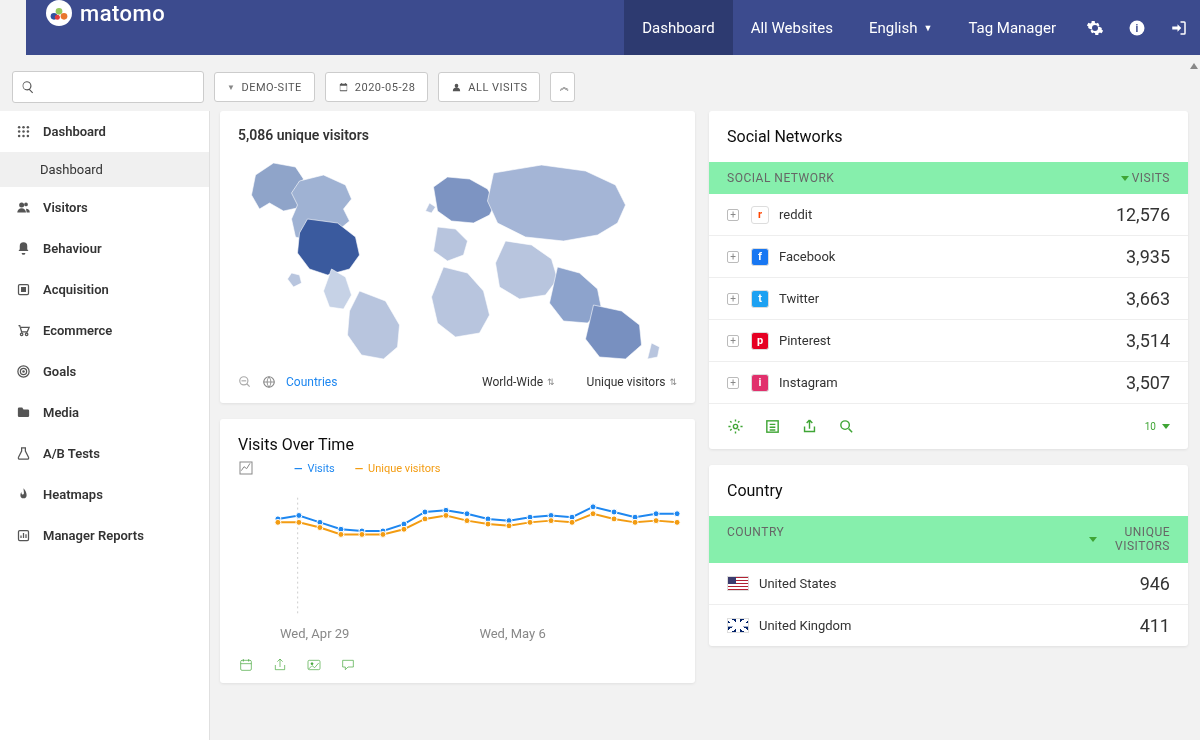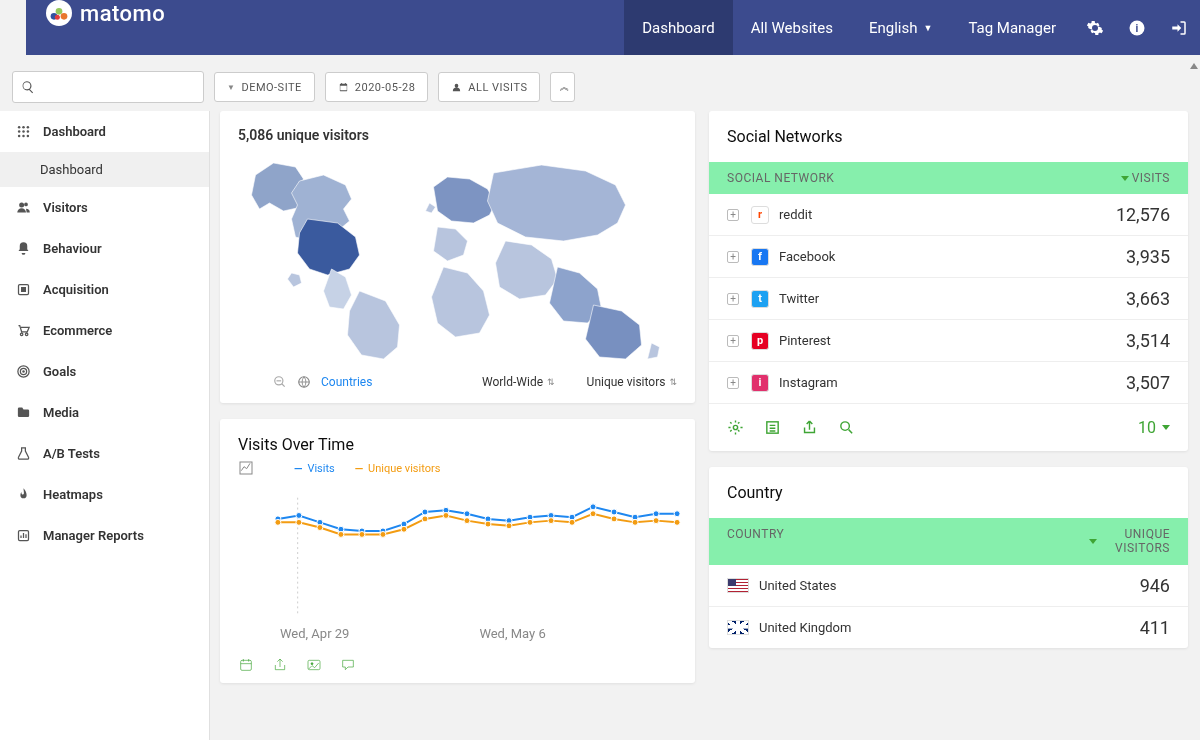--- a/index.html
+++ b/index.html
@@ -38,21 +38,21 @@
 .col-right { flex: 1; }
 
 .card { background: #fff; border-radius: 3px; box-shadow: 0 1px 3px rgba(0,0,0,0.08); }
 .card-pad { padding: 16px 18px; }
 .card-title { font-size: 16px; font-weight: 400; color: #0d0d0d; }
 .card-title-sm { font-size: 14px; font-weight: 600; color: #333; }
 
 
 .map-box { height: 220px; display: flex; align-items: center; justify-content: center; position: relative; }
 .map-box svg { width: 100%; height: 100%; }
-.map-footer { display: flex; align-items: center; padding: 8px 18px 14px; gap: 10px; font-size: 12px; margin-left: 35px; }
+.map-footer { display: flex; align-items: center; padding: 8px 18px 14px; gap: 10px; font-size: 12px; }
 .map-footer .countries-link { color: #1e87f0; cursor: pointer; }
 .map-footer .spacer { flex: 1; }
 .map-sel { color: #333; display: flex; align-items: center; gap: 4px; }
 
 
 .chart-legend { display: flex; gap: 20px; padding: 6px 20px 0 54px; font-size: 11px; }
 .leg-item { display: flex; align-items: center; gap: 5px; }
 .chart-area { height: 150px; position: relative; padding: 8px 10px 0 50px; }
 .chart-footer { padding: 10px 18px; display: flex; gap: 18px; }
 .chart-footer svg { width: 16px; height: 16px; fill: #3fa535; stroke: #3fa535; cursor: pointer; }
@@ -63,21 +63,21 @@
 .tri-down { width: 0; height: 0; border-left: 4px solid transparent; border-right: 4px solid transparent; border-top: 5px solid #3fa535; }
 .trow { display: flex; align-items: center; padding: 10px 18px; border-bottom: 1px solid #eee; font-size: 13px; }
 .trow:last-child { border-bottom: none; }
 .trow .plus { width: 12px; height: 12px; border: 1px solid #bbb; border-radius: 2px; display: flex; align-items: center; justify-content: center; font-size: 10px; color: #888; margin-right: 12px; }
 .trow .icon-sq { width: 18px; height: 18px; border-radius: 3px; margin-right: 10px; display: flex; align-items: center; justify-content: center; font-size: 11px; font-weight: bold; color: #fff; }
 .trow .flag { width: 22px; height: 15px; margin-right: 10px; border: 1px solid #ddd; position: relative; }
 .trow .val { margin-left: auto; font-size: 18px; }
 .card-actions { display: flex; align-items: center; padding: 14px 18px; border-top: 1px solid #eee; gap: 20px; }
 .card-actions svg { width: 17px; height: 17px; fill: none; stroke: #3fa535; stroke-width: 2; cursor: pointer; }
 .card-actions .spacer { flex: 1; }
-.card-actions .count { color: #3fa535; font-size: 16px; display: flex; align-items: center; gap: 6px; }
+.card-actions .count { color: #3fa535; font-size: 10px; display: flex; align-items: center; gap: 6px; }
 
 .scroll-ind { position:absolute; top:60px; right:2px; width:8px; height:12px; display:flex; align-items:center; justify-content:center; }
 .scroll-ind::before { content:''; width:0; height:0; border-left:4px solid transparent; border-right:4px solid transparent; border-bottom:6px solid #888; }
 
 .flag-us { background: linear-gradient(#b22234 50%, #fff 50%); background-size: 100% 3px; }
 .flag-us::after { content:''; position:absolute; top:0; left:0; width:40%; height:55%; background:#3c3b6e; }
 .flag-uk { background: #012169; }
 .flag-uk::before { content:''; position:absolute; inset:0; background: linear-gradient(to bottom right, transparent 42%, #fff 42%, #fff 58%, transparent 58%), linear-gradient(to bottom left, transparent 42%, #fff 42%, #fff 58%, transparent 58%); }
 .flag-uk::after { content:''; position:absolute; inset:0; background: linear-gradient(#fff,#fff) center/100% 28% no-repeat, linear-gradient(#fff,#fff) center/22% 100% no-repeat, linear-gradient(#c8102e,#c8102e) center/100% 14% no-repeat, linear-gradient(#c8102e,#c8102e) center/12% 100% no-repeat; }
 </style>

